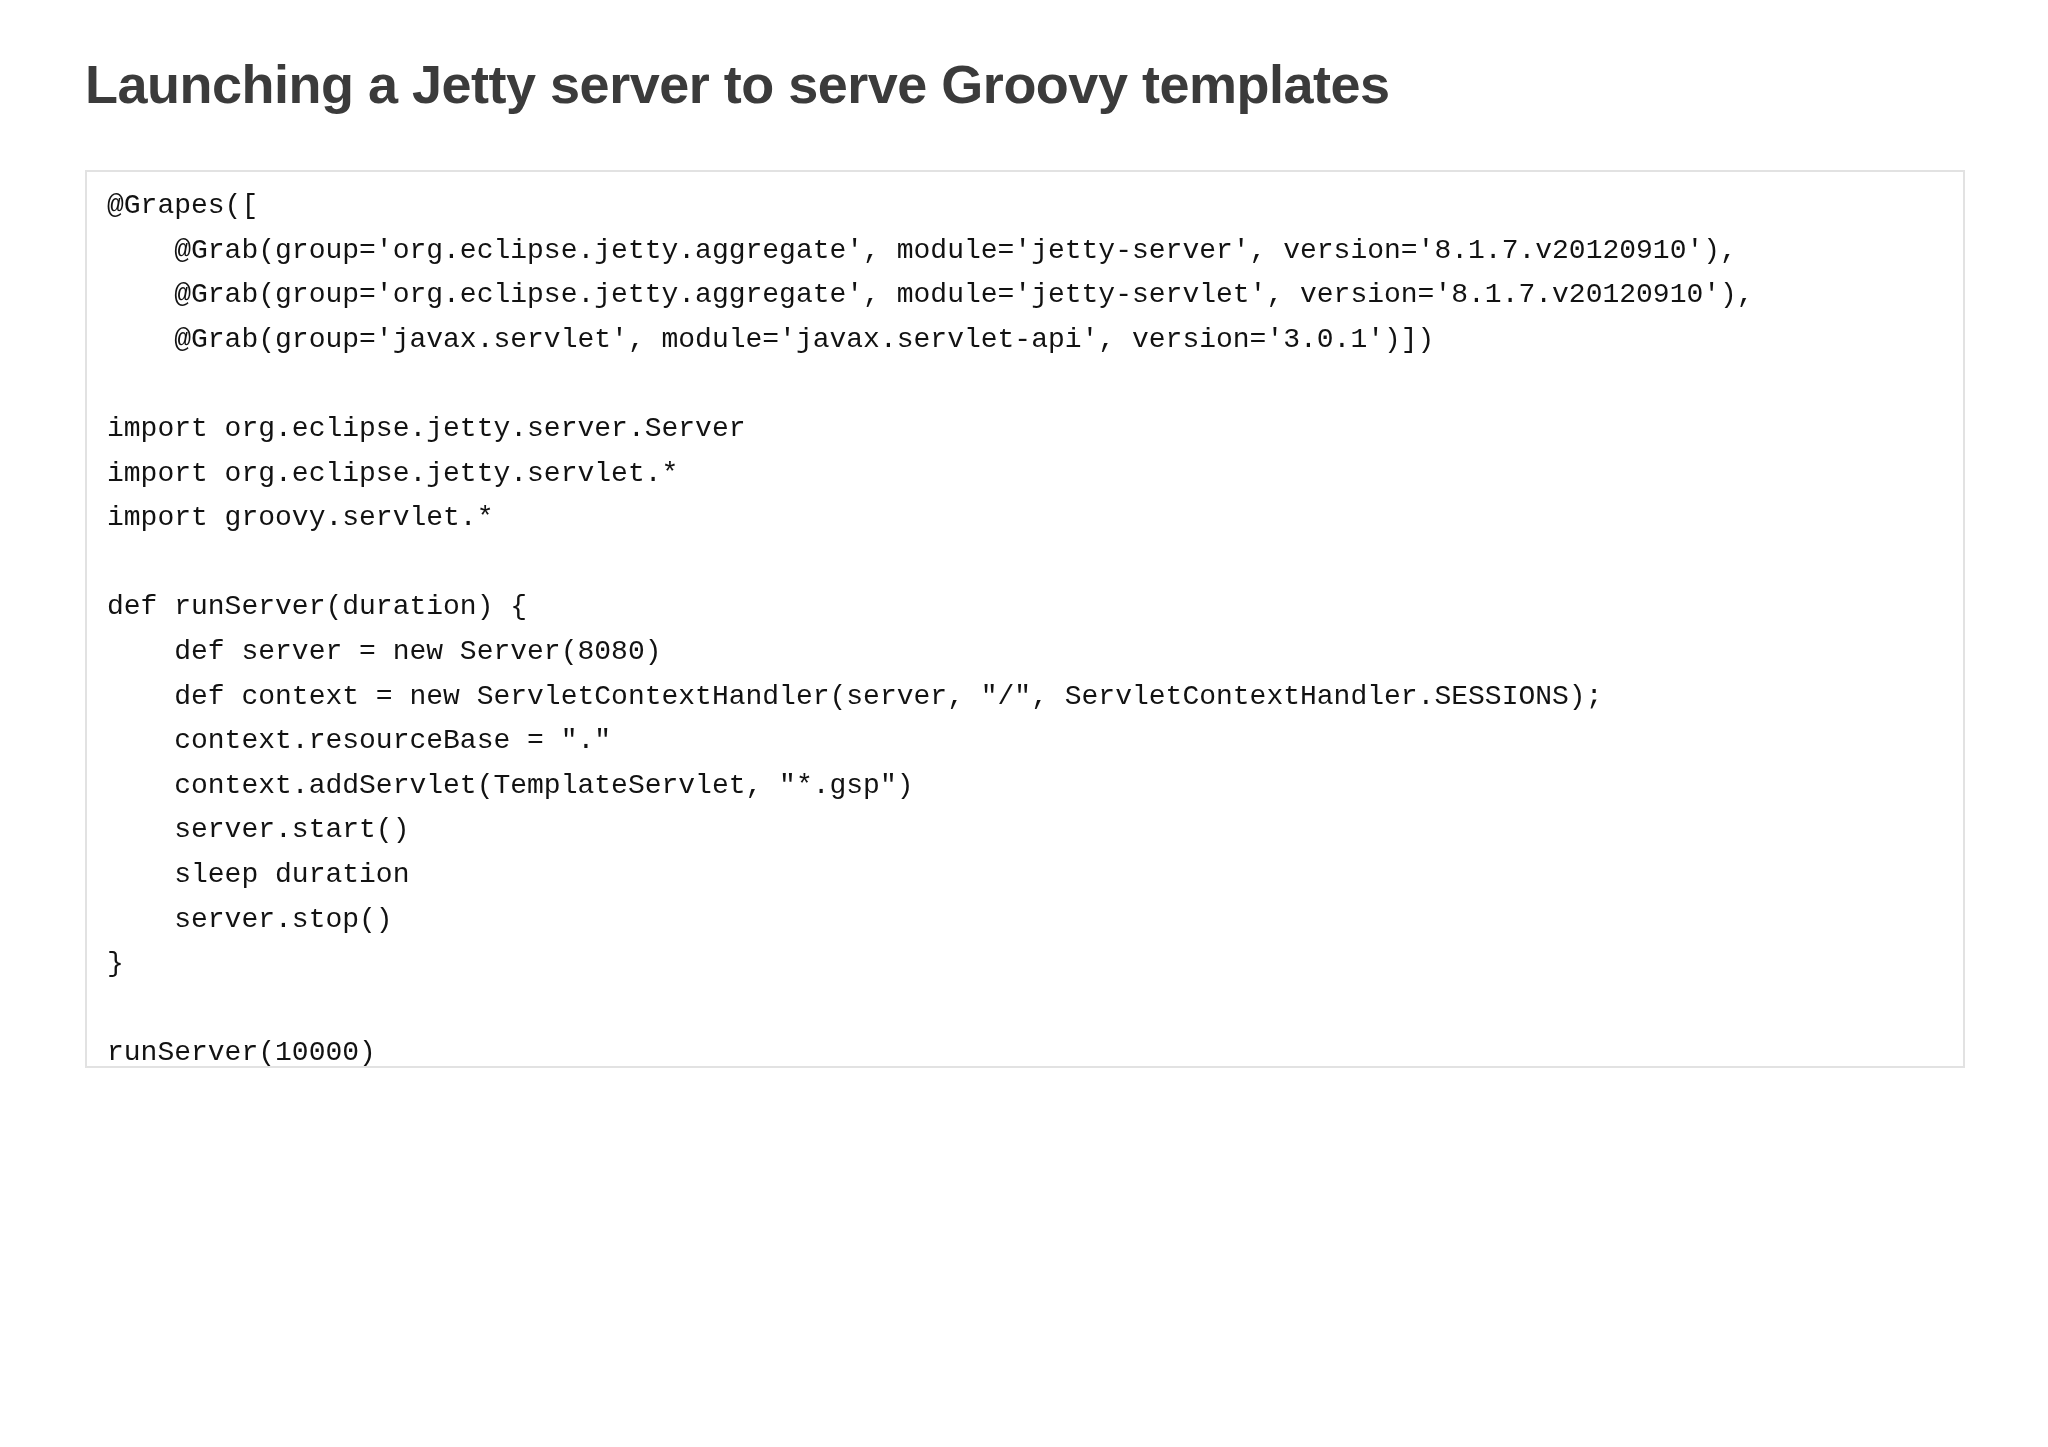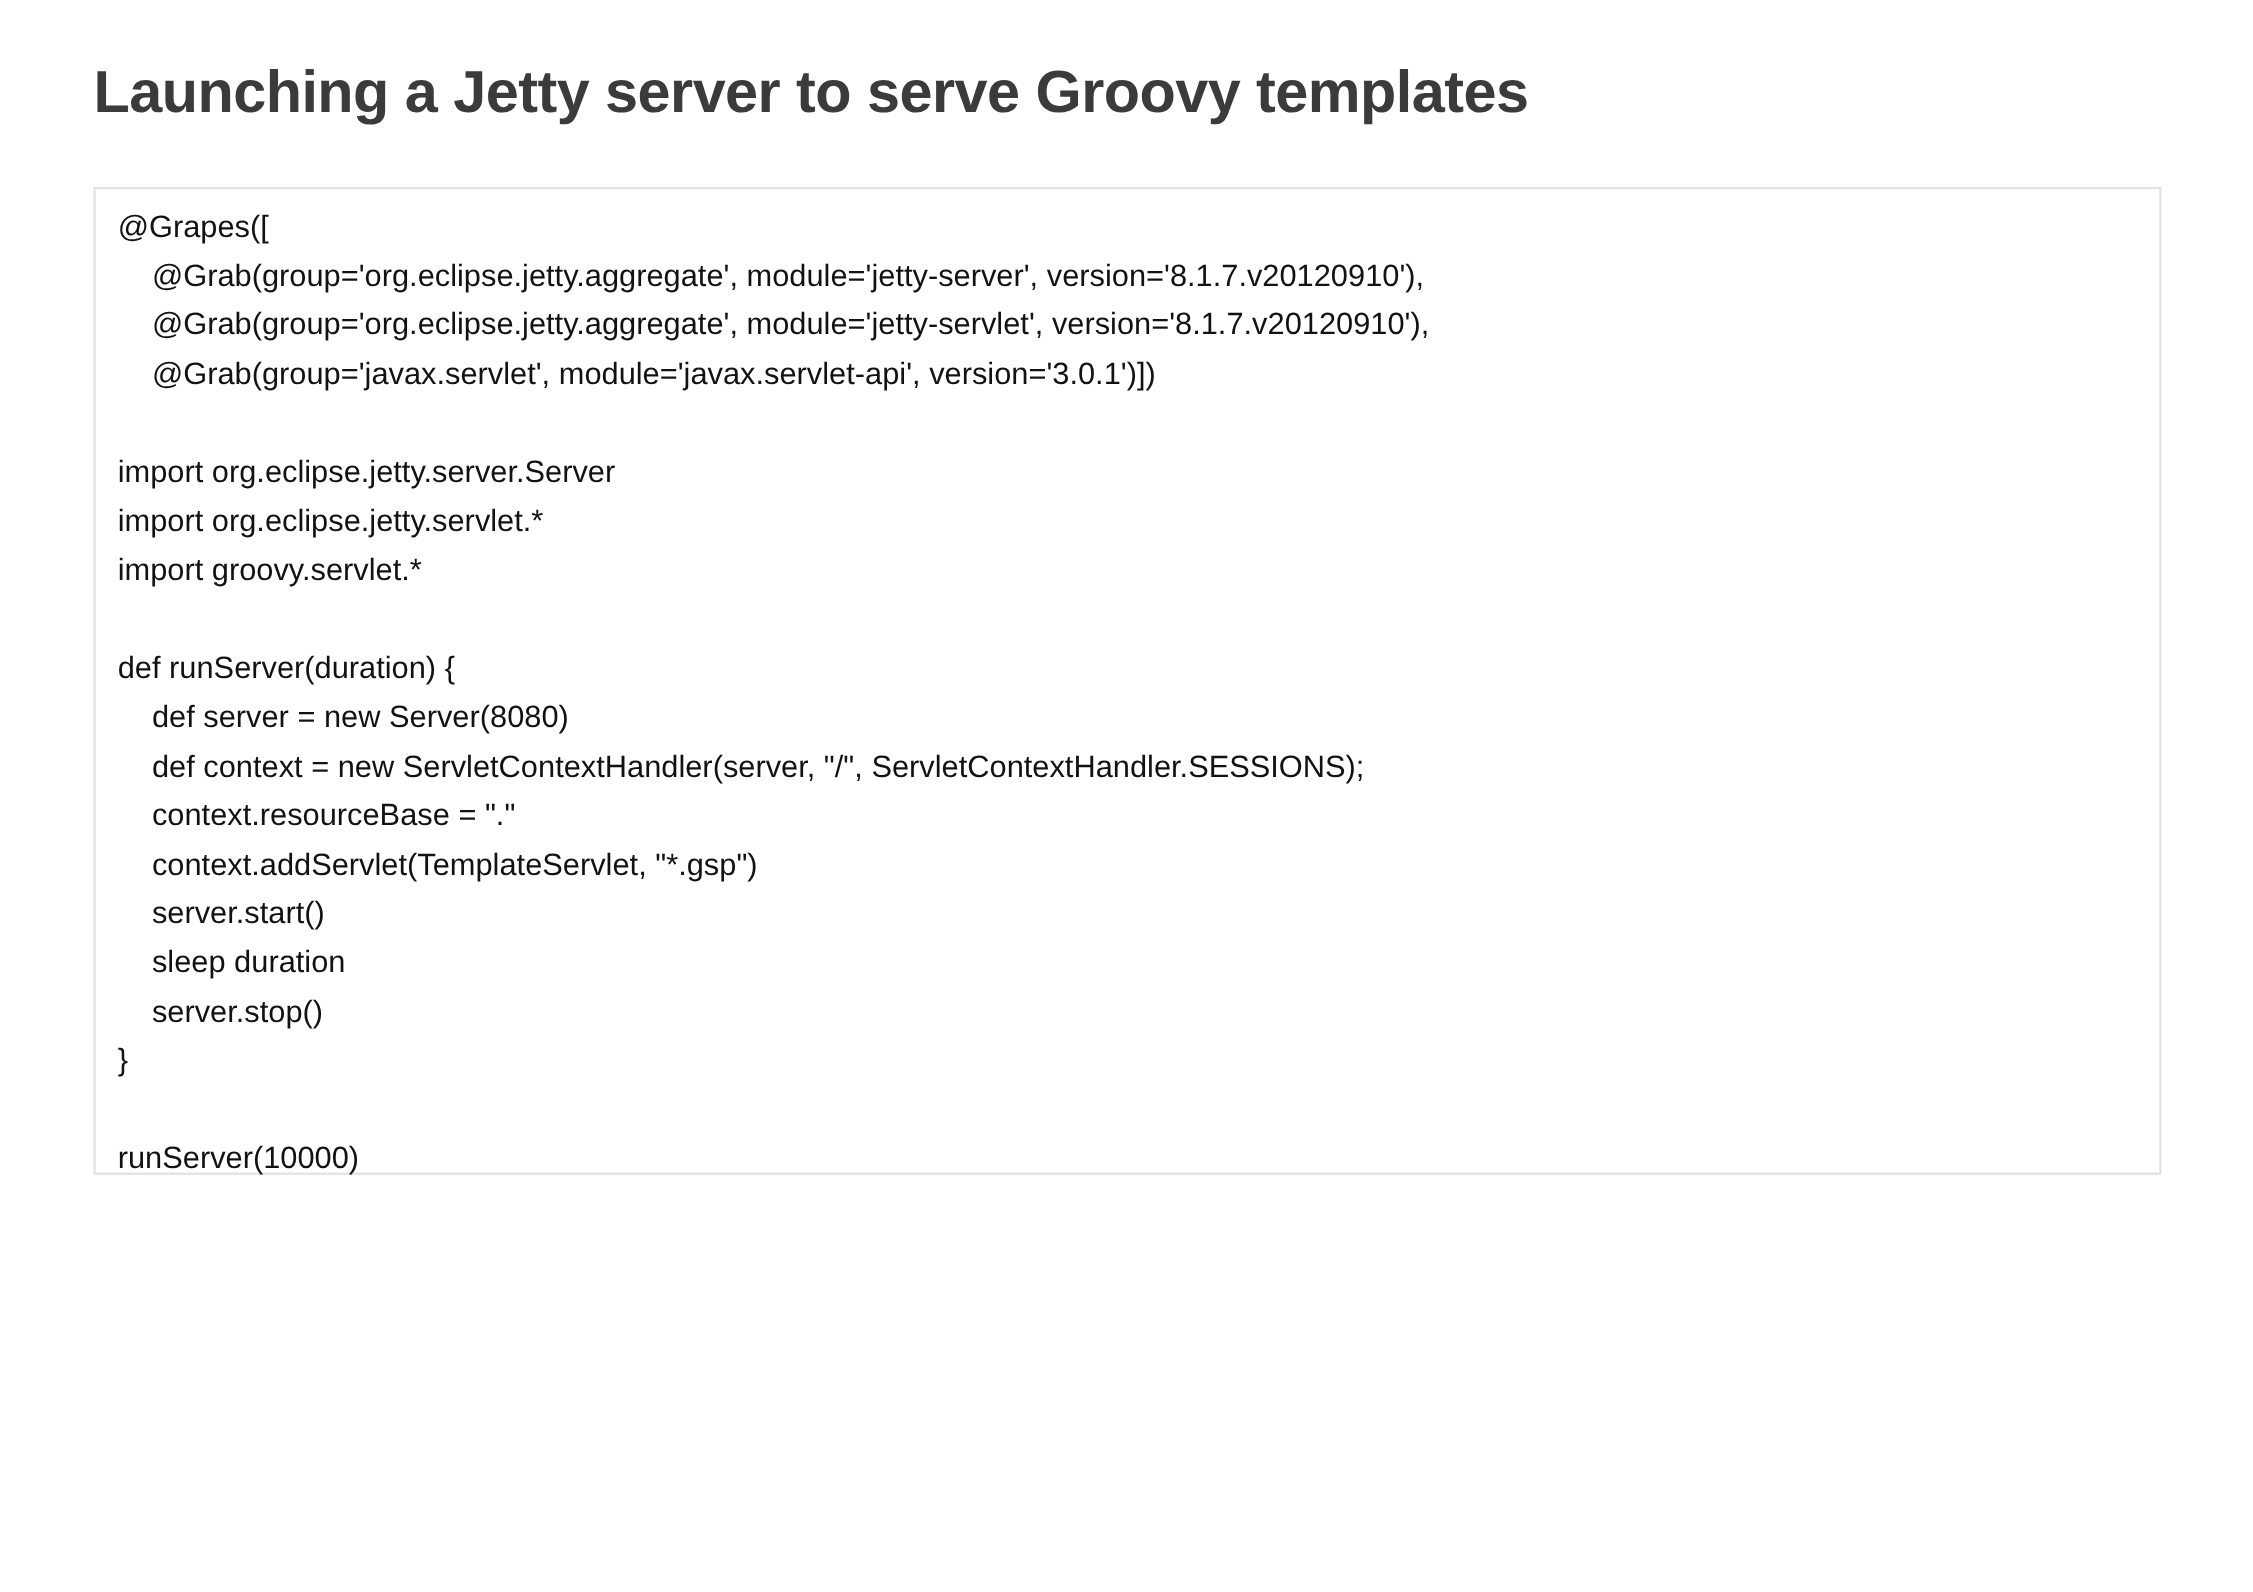--- a/index.html
+++ b/index.html
@@ -38,21 +38,21 @@
     top: 170px;
     width: 1880px;
     height: 898px;
     box-sizing: border-box;
     border: 2px solid #e2e2e2;
     background: #ffffff;
   }
   .code-content {
     margin: 0;
     padding: 12px 20px;
-    font-family: Liberation Sans, sans-serif;
+    font-family: Liberation Mono, monospace;
     font-size: 28px;
     line-height: 44.6px;
     color: #121212;
     white-space: pre;
     overflow: hidden;
   }
 </style>
 </head>
 <body>
 

